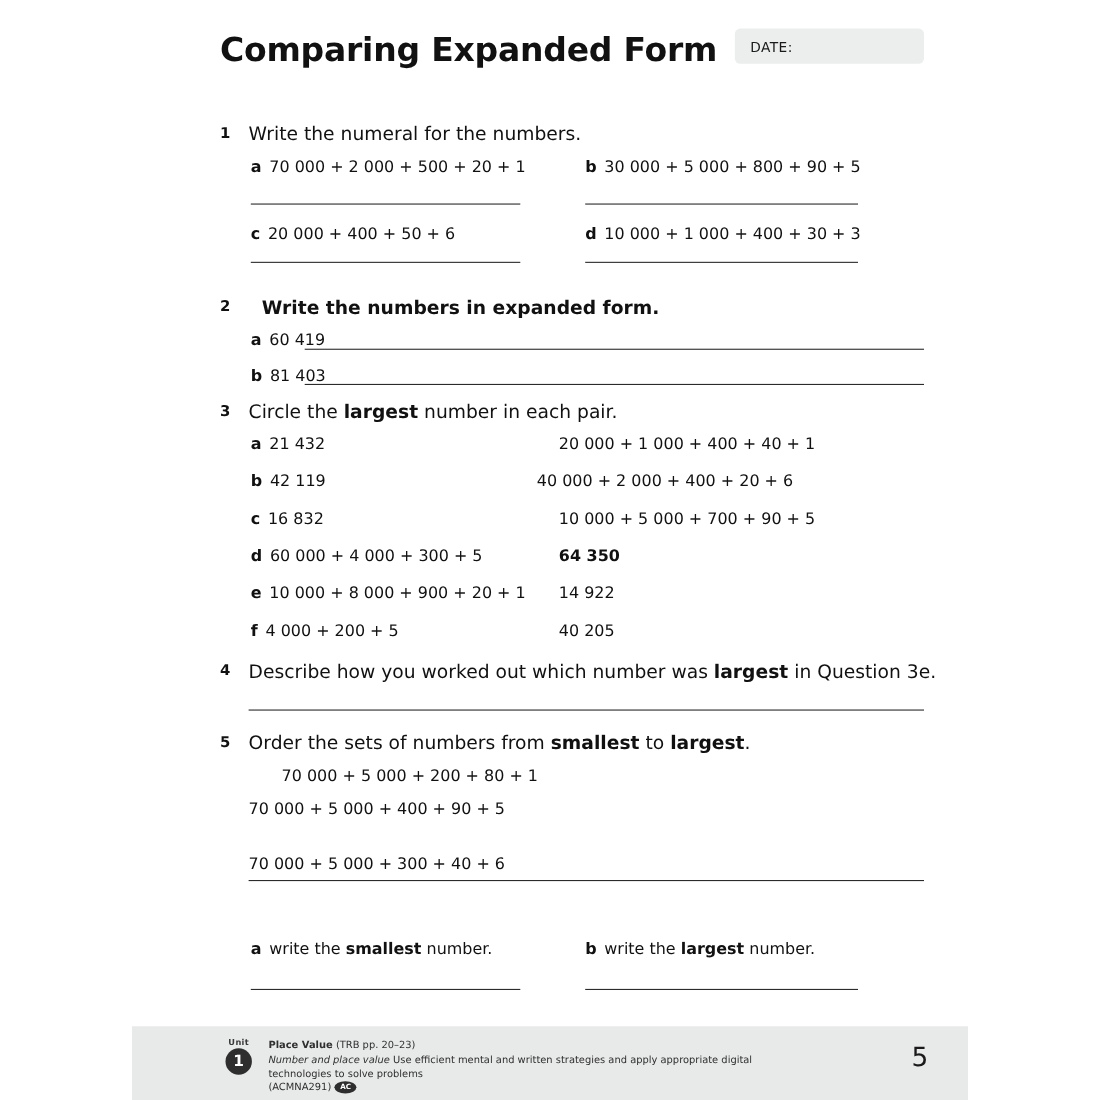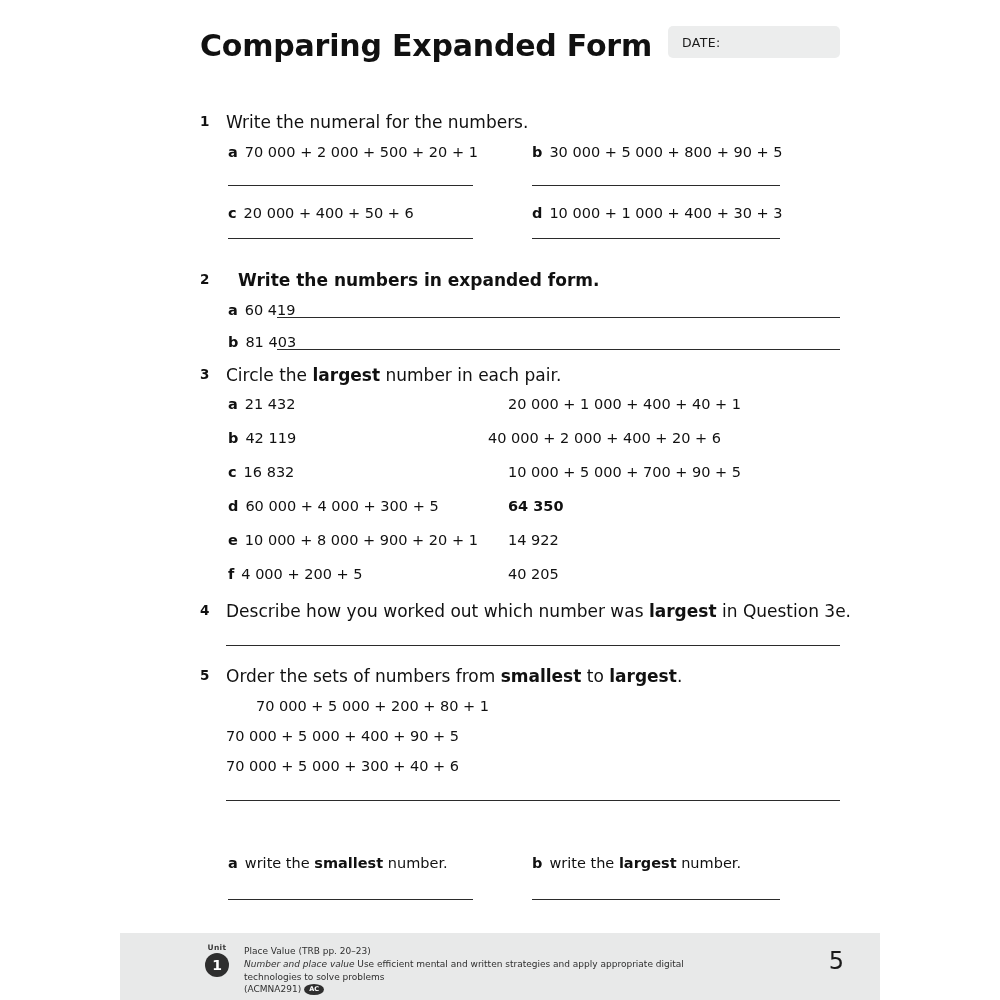--- a/index.html
+++ b/index.html
@@ -126,21 +126,21 @@
   }
   .footer-text {
     position: absolute;
     left: 124px;
     top: 12px;
     width: 470px;
     font-size: 9px;
     line-height: 1.42;
     color: #2f2f2f;
   }
-  .footer-text .strand { font-weight: normal; }
+  .footer-text .strand { font-weight: bold; }
   .footer-text .ital { font-style: italic; }
   .ac-badge {
     display: inline-block;
     width: 20px;
     height: 11px;
     border-radius: 50%;
     background: #2e2e2e;
     color: #fff;
     font-size: 6.5px;
     line-height: 11px;
@@ -237,21 +237,21 @@
 
     <div class="qnum" style="left:80px; top:602px;">4</div>
     <div class="qtext" style="left:106px; top:601px;"><span>Describe how you worked out which number was </span><b>largest</b><span> in Question 3e.</span></div>
     <div class="rule" style="left:106px; top:645px; width:614px;"></div>
 
     <div class="qnum" style="left:80px; top:667px;">5</div>
     <div class="qtext" style="left:106px; top:666px;"><span>Order the sets of numbers from </span><b>smallest</b><span> to </span><b>largest</b><span>.</span></div>
 
     <div class="item" style="left:120px; top:698px;margin-left:16px;">70 000 + 5 000 + 200 + 80 + 1</div>
     <div class="item" style="left:106px; top:728px;">70 000 + 5 000 + 400 + 90 + 5</div>
-    <div class="item" style="left:106px; top:758px;text-align:right;">70 000 + 5 000 + 300 + 40 + 6</div>
+    <div class="item" style="left:106px; top:778px;text-align:right;">70 000 + 5 000 + 300 + 40 + 6</div>
     <div class="rule" style="left:106px; top:800px; width:614px;"></div>
 
 
     <div class="item" style="left:108px; top:855px;">
       <span class="lbl">a</span><span>write the </span><b>smallest</b><span> number.</span>
     </div>
     <div class="item" style="left:412px; top:855px;">
       <span class="lbl">b</span><span>write the </span><b>largest</b><span> number.</span>
     </div>
     <div class="rule" style="left:108px; top:899px; width:245px;"></div>

